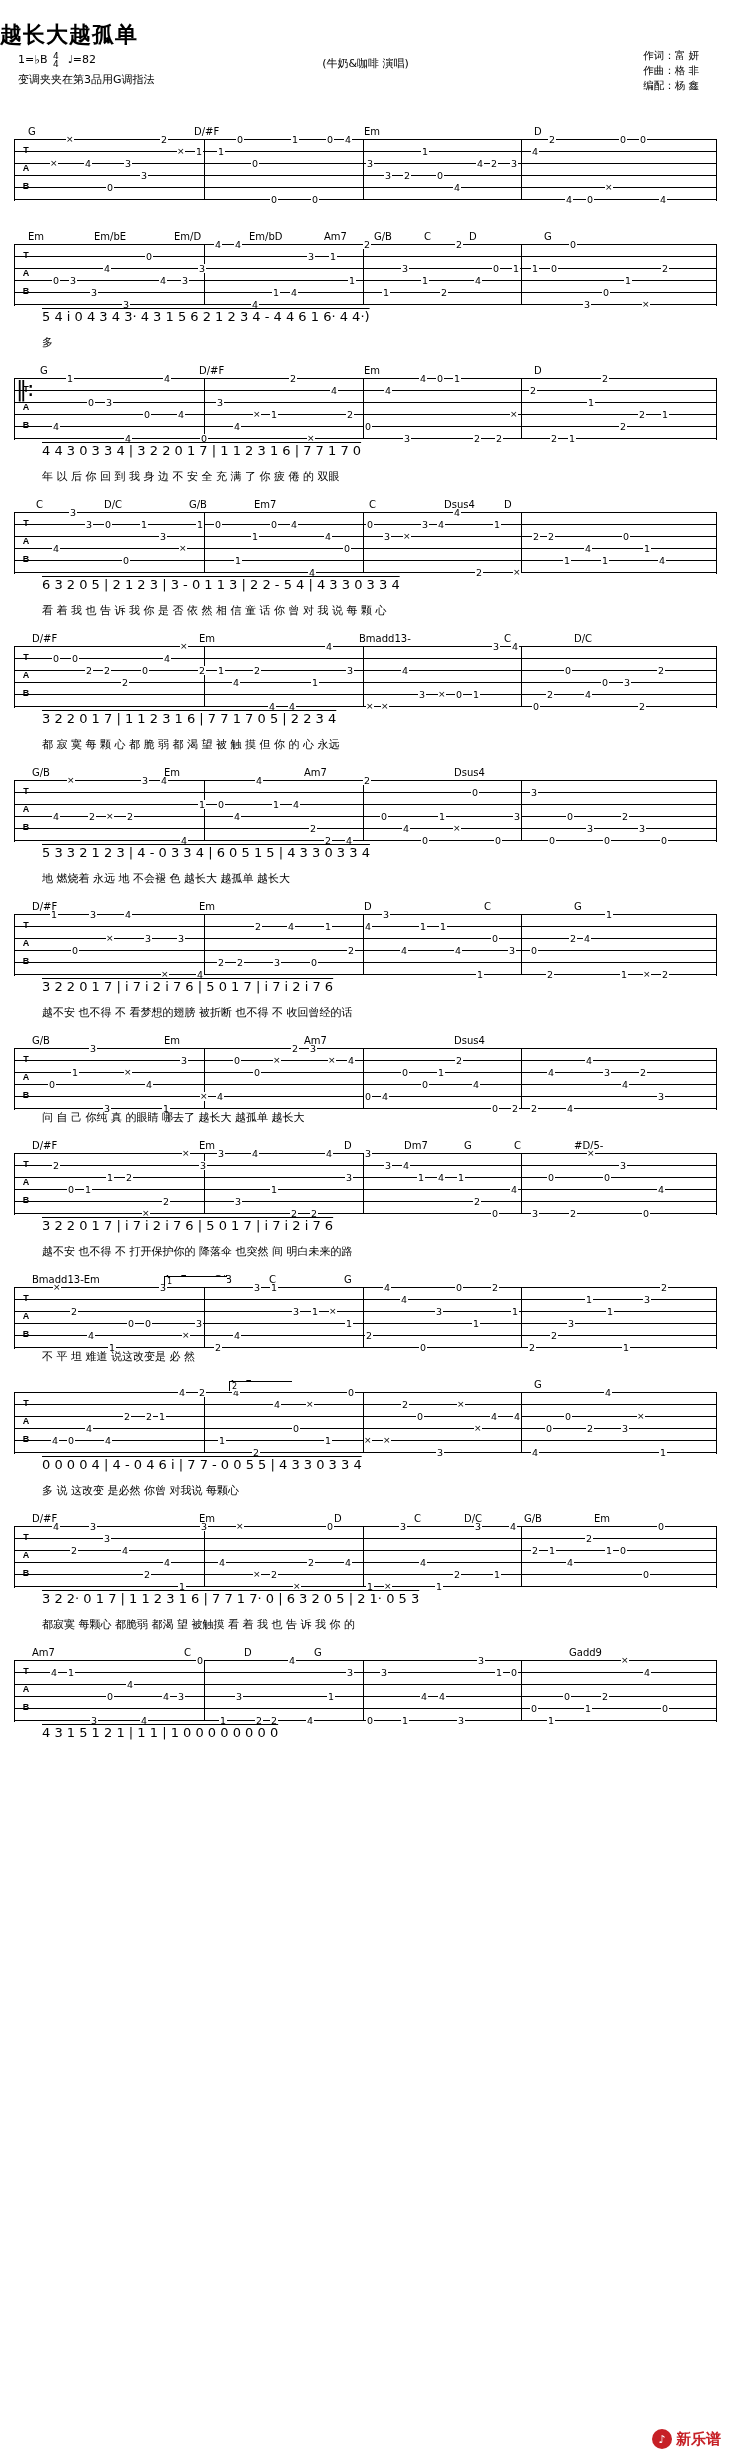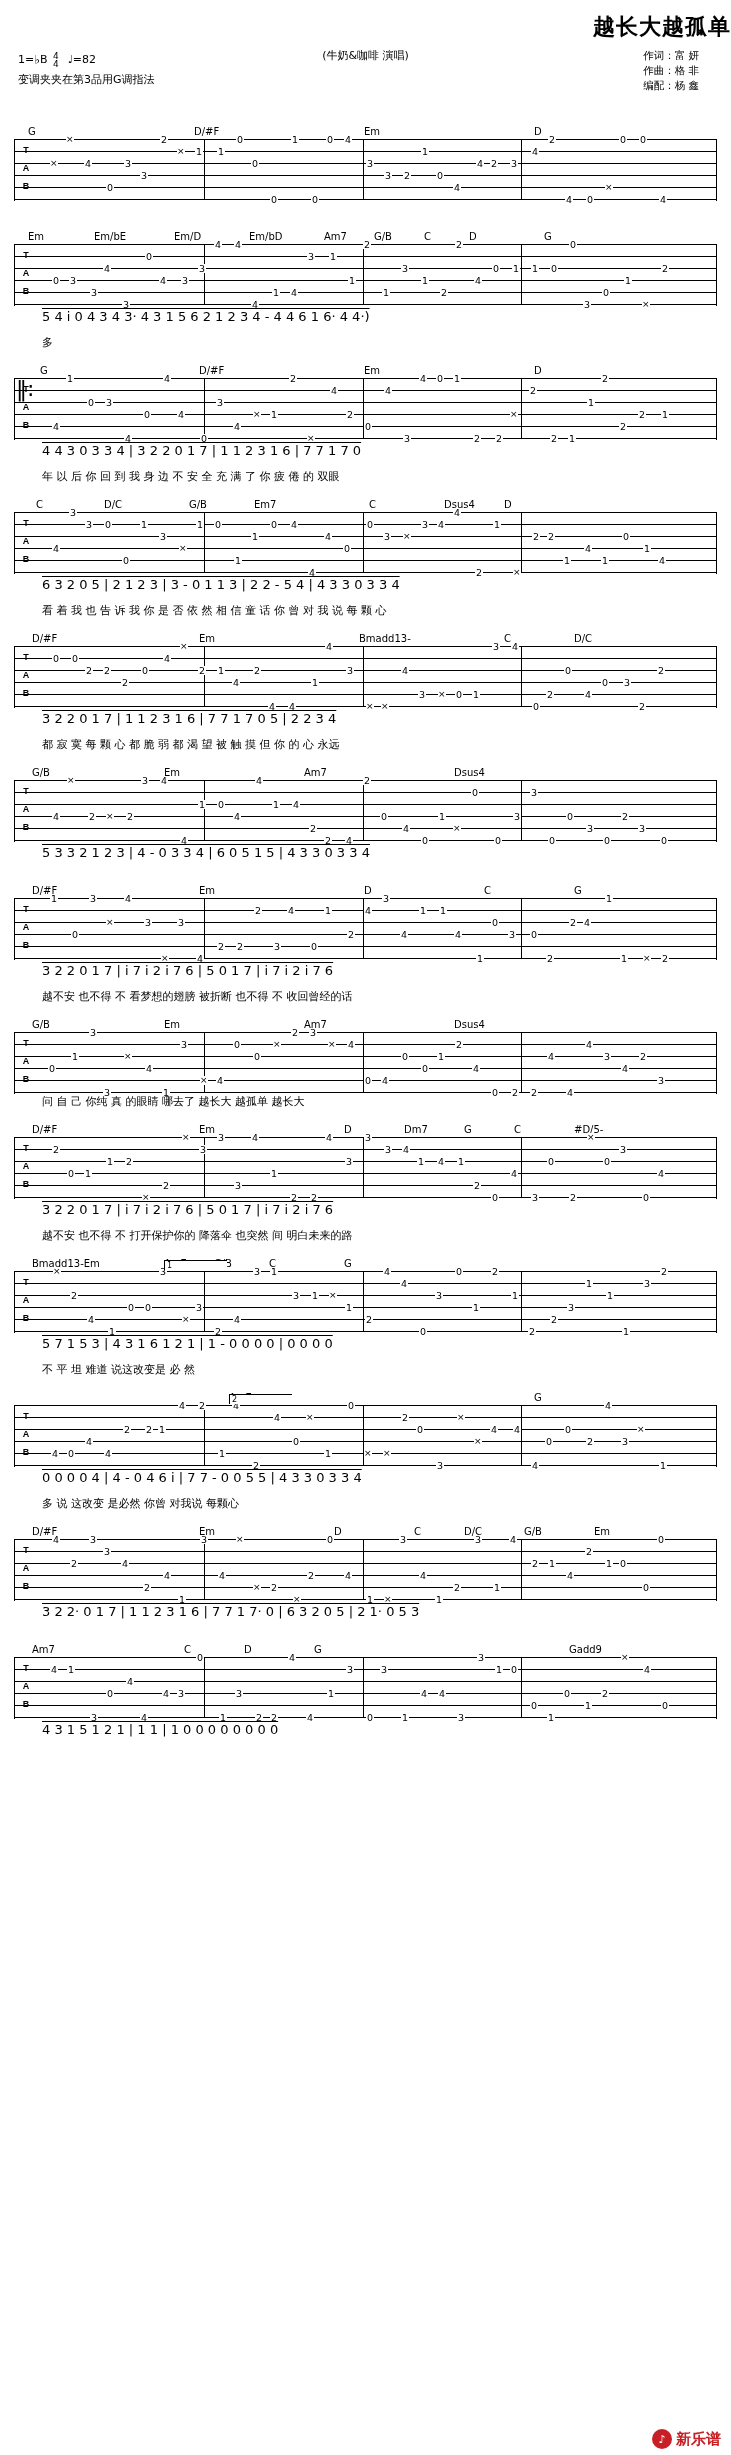--- a/index.html
+++ b/index.html
@@ -20,25 +20,25 @@
     background: #fff;
   }
 
   
   .header {
     position: relative;
     width: 731px;
     height: 120px;
   }
   .title {
-    text-align: right;
+    text-align: left;
     font-size: 22px;
     font-weight: bold;
     letter-spacing: 1px;
-    padding-top: 12px;
+    padding-top: 20px;
     font-family: Liberation Serif, serif;
   }
   .subtitle {
     text-align: center;
     font-size: 11px;
     margin-top: 6px;
     font-family: "DejaVu Sans", sans-serif;
   }
   .credits {
     position: absolute;
@@ -611,20 +611,23 @@
           <div class="note" style="left: 551px; top: 31.5px;">0</div>
           <div class="note" style="left: 571px; top: 43.5px;">3</div>
           <div class="note" style="left: 588px; top: 55.5px;">0</div>
           <div class="note" style="left: 606px; top: 31.5px;">2</div>
           <div class="note" style="left: 623px; top: 43.5px;">3</div>
           <div class="note" style="left: 645px; top: 55.5px;">0</div>
         </div>
         <div class="jianpu">
           <div class="jp u" style="left: 28px;">5 3 3 2 1   2 3 | 4   -  0 3 3 4 | 6   0 5 1 5 | 4 3 3    0 3 3 4</div>
         </div>
+        <div class="lyrics">
+          <div class="ly" style="left: 28px;">地  燃烧着 永远 地        不会褪  色       越长大  越孤单   越长大</div>
+        </div>
       </div>
       <div class="system" style="margin-top: 14px;">
         <div class="chordrow">
           <div class="chord" style="left: 18px;">D/#F</div>
           <div class="chord" style="left: 185px;">Em</div>
           <div class="chord" style="left: 350px;">D</div>
           <div class="chord" style="left: 470px;">C</div>
           <div class="chord" style="left: 560px;">G</div>
         </div>
         <div class="tabstaff">
@@ -863,23 +866,20 @@
           <div class="note" style="left: 496px; top: 19.5px;">1</div>
           <div class="note" style="left: 513px; top: 55.5px;">2</div>
           <div class="note" style="left: 535px; top: 43.5px;">2</div>
           <div class="note" style="left: 552px; top: 31.5px;">3</div>
           <div class="note" style="left: 570px; top: 7.5px;">1</div>
           <div class="note" style="left: 591px; top: 19.5px;">1</div>
           <div class="note" style="left: 607px; top: 55.5px;">1</div>
           <div class="note" style="left: 628px; top: 7.5px;">3</div>
           <div class="note" style="left: 645px; top: -4.5px;">2</div>
         </div>
-        <div class="jianpu">
-          <div class="jp u" style="left: 28px;">5  7 1 5 3 | 4 3 1 6 1 2 1 | 1  - 0 0 0 0 | 0 0 0 0</div>
-        </div>
         <div class="lyrics">
           <div class="ly" style="left: 28px;">不 平 坦 难道  说这改变是 必   然</div>
         </div>
         <div style="position: absolute; left: 150px; top: 2px; width: 60px; border-top: 1px solid rgb(0, 0, 0); border-left: 1px solid rgb(0, 0, 0); height: 9px; font-size: 8px; font-family: &quot;DejaVu Sans&quot;, sans-serif; padding-left: 2px; background: rgb(255, 255, 255);">1</div>
       </div>
       <div class="system" style="margin-top: 14px;">
         <div class="chordrow">
           <div class="chord" style="left: 215px;">Am7</div>
           <div class="chord" style="left: 520px;">G</div>
         </div>
@@ -997,20 +997,23 @@
           <div class="note" style="left: 551px; top: 31.5px;">4</div>
           <div class="note" style="left: 570px; top: 7.5px;">2</div>
           <div class="note" style="left: 590px; top: 19.5px;">1</div>
           <div class="note" style="left: 604px; top: 19.5px;">0</div>
           <div class="note" style="left: 627px; top: 43.5px;">0</div>
           <div class="note" style="left: 642px; top: -4.5px;">0</div>
         </div>
         <div class="jianpu">
           <div class="jp u" style="left: 28px;">3 2 2·   0 1 7 | 1  1 2 3   1 6 | 7  7 1 7·  0 | 6  3 2 0 5 | 2 1· 0 5 3</div>
         </div>
+        <div class="lyrics">
+          <div class="ly" style="left: 28px;">都寂寞    每颗心  都脆弱 都渴 望 被触摸        看 着 我  也 告 诉 我  你 的</div>
+        </div>
       </div>
       <div class="system" style="margin-top: 14px;">
         <div class="chordrow">
           <div class="chord" style="left: 18px;">Am7</div>
           <div class="chord" style="left: 170px;">C</div>
           <div class="chord" style="left: 230px;">D</div>
           <div class="chord" style="left: 300px;">G</div>
           <div class="chord" style="left: 555px;">Gadd9</div>
         </div>
         <div class="tabstaff">

